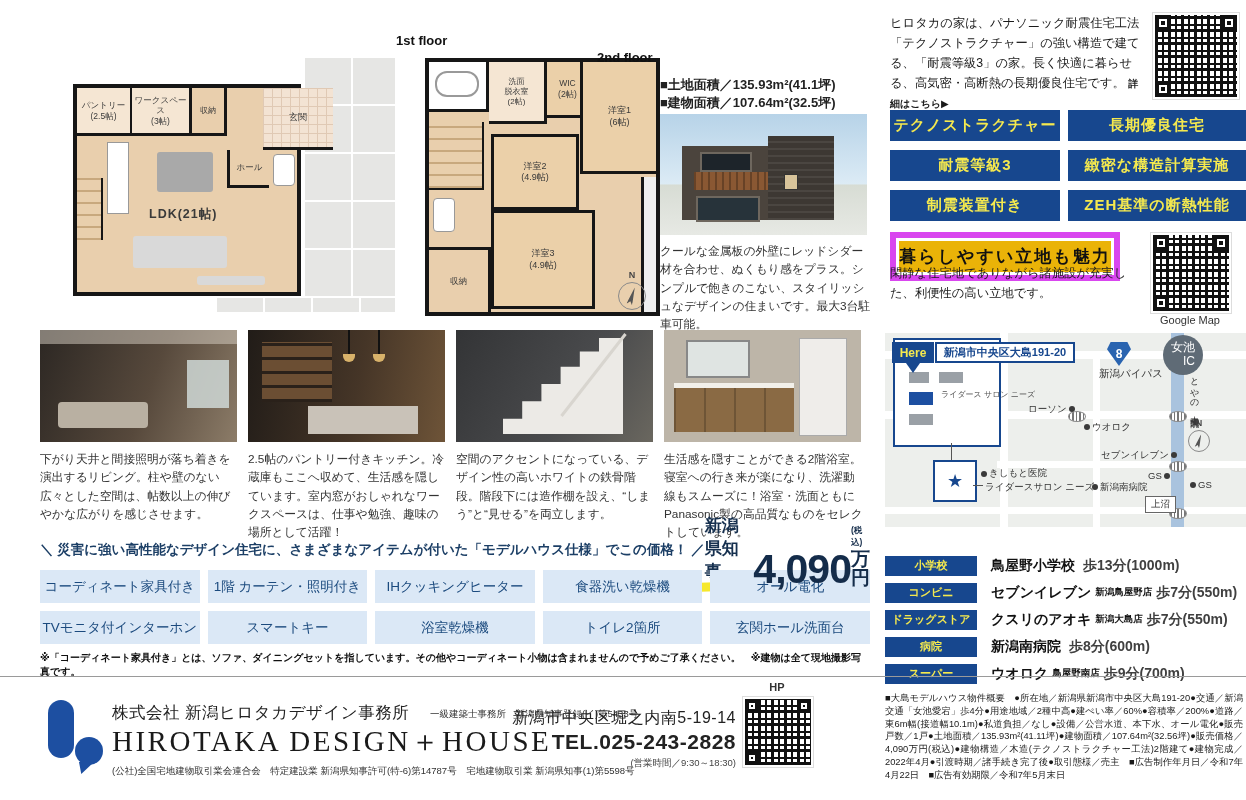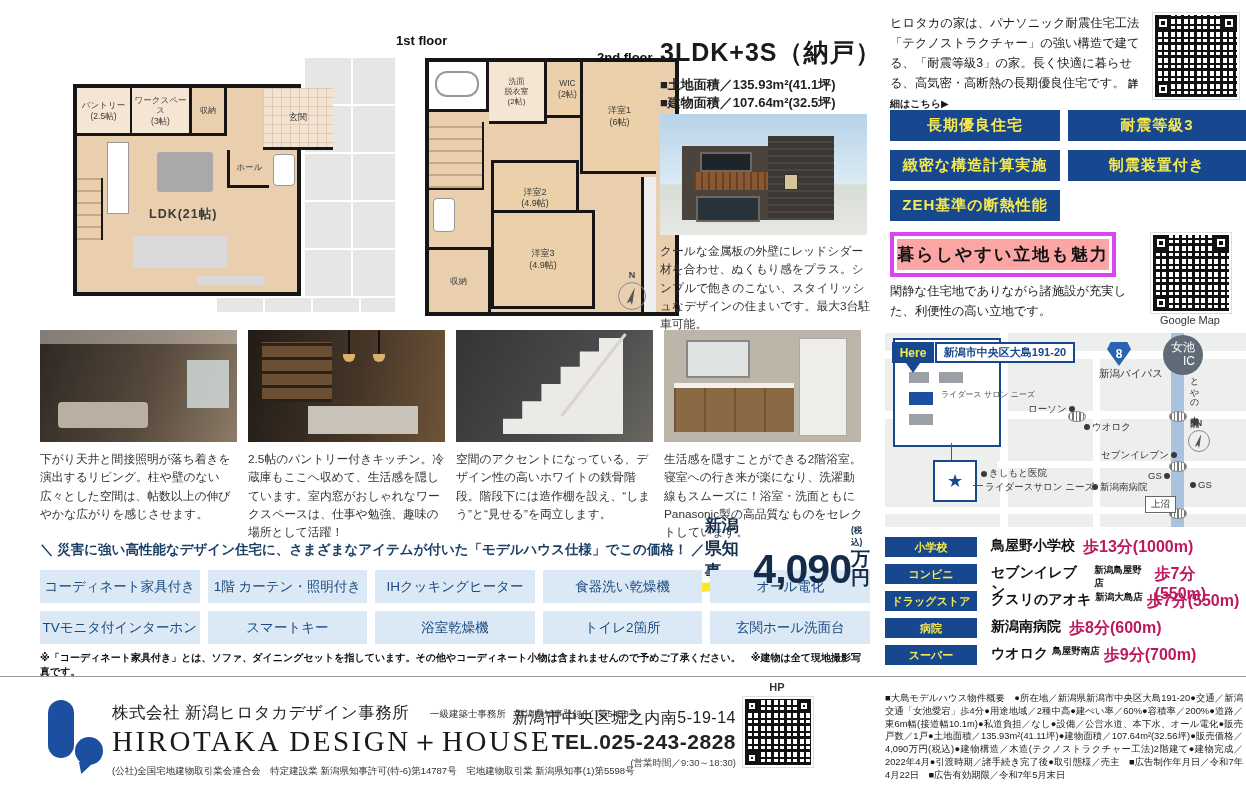--- a/index.html
+++ b/index.html
@@ -71,21 +71,21 @@
   .qr{position:absolute;background:#fff;border:1px solid #ddd;}
   .qr .px{position:absolute;inset:2px;background-image:
       repeating-linear-gradient(90deg,#111 0 3px,transparent 3px 7px,#111 7px 9px,transparent 9px 13px),
       repeating-linear-gradient(0deg,#111 0 3px,#fff 3px 6px,#111 6px 8px,#fff 8px 13px);}
   .qr .f{position:absolute;width:16px;height:16px;border:4px solid #111;background:#fff;box-sizing:border-box;}
   .qr .f::after{content:"";position:absolute;inset:2px;background:#111;}
   .qr .tl{left:2px;top:2px}.qr .tr{right:2px;top:2px}.qr .bl{left:2px;bottom:2px}
   .badges{position:absolute;display:grid;grid-template-columns:170px 178px;gap:9px 8px;}
   .badge{height:31px;background:#17478e;color:#f5e94e;font-size:15px;font-weight:bold;letter-spacing:1px;
          display:flex;align-items:center;justify-content:center;}
-  .banner{position:absolute;background:#fca5a5;border:4px solid #d946ef;box-shadow:0 0 0 3px #fff inset;
+  .banner{position:absolute;background:#eab308;border:6px solid #d946ef;box-shadow:0 0 0 3px #fff inset;
           display:flex;align-items:center;justify-content:center;font-size:17px;font-weight:bold;color:#111;letter-spacing:2px;}
   .qrcap{position:absolute;font-size:11px;color:#333;text-align:center;}
   
   .map{position:absolute;background:#edefec;overflow:hidden;}
   .road{position:absolute;background:#fff;}
   .broad{position:absolute;background:#a9c3de;}
   .xwalk{position:absolute;width:16px;height:9px;border-radius:50%;background:#fff;border:1px solid #8a8a8a;
          background-image:repeating-linear-gradient(90deg,#777 0 1.5px,transparent 1.5px 3.5px);}
   .mlabel{position:absolute;font-size:9.5px;color:#333;white-space:nowrap;}
   .dot{display:inline-block;width:6px;height:6px;border-radius:50%;background:#3a3a3a;vertical-align:middle;margin:0 2px;}
@@ -101,26 +101,26 @@
            display:flex;align-items:center;justify-content:center;color:#17478e;font-size:18px;}
   .mline{position:absolute;background:#555;}
   .shield{position:absolute;width:24px;height:24px;background:#2a64b0;color:#fff;font-size:12px;font-weight:bold;
           display:flex;align-items:center;justify-content:center;
           clip-path:polygon(15% 0,85% 0,100% 30%,50% 100%,0 30%);}
   .iccirc{position:absolute;width:40px;height:40px;border-radius:50%;background:#5f6b76;color:#fff;font-size:12px;
           display:flex;align-items:center;justify-content:center;text-align:right;line-height:1.15;}
   .vtext{writing-mode:vertical-rl;font-size:9px;color:#333;letter-spacing:1px;line-height:1.3;}
   .kamin{position:absolute;background:#fff;border:1px solid #666;font-size:9.5px;padding:1px 5px;color:#333;}
   
-  .fac{position:absolute;display:flex;align-items:flex-start;height:21px;}
+  .fac{position:absolute;display:flex;align-items:center;height:21px;margin-top:18px;}
   .fac .chip{width:92px;height:20px;background:#17478e;color:#f5e94e;font-size:11px;font-weight:bold;
              display:flex;align-items:center;justify-content:center;margin-right:14px;flex:none;}
   .fac .nm{font-size:14px;color:#111;font-weight:bold;}
   .fac .sub{font-size:9.5px;color:#111;margin:0 4px;font-weight:bold;}
-  .fac .wk{font-size:16px;color:#be185d;font-weight:bold;}
+  .fac .wk{font-size:14px;color:#404040;font-weight:bold;}
   
   .pricebar{position:absolute;display:flex;align-items:center;}
   .lead{font-size:13.5px;font-weight:bold;color:#1c3f66;white-space:nowrap;flex:1;}
   .pgroup{display:flex;align-items:flex-end;position:relative;}
   .plabel{font-size:17px;font-weight:bold;color:#16304f;margin:0 6px 4px 0;}
   .pnum{font-size:41px;font-weight:bold;color:#142c4a;letter-spacing:-1px;line-height:.85;position:relative;z-index:1;}
   .punitwrap{display:flex;flex-direction:column;align-items:flex-start;z-index:1;}
   .ptax{font-size:8.5px;color:#142c4a;font-weight:bold;}
   .punit{font-size:19px;font-weight:bold;color:#142c4a;line-height:1;}
   .swoosh{position:absolute;right:6px;bottom:-2px;width:168px;height:9px;background:#f6e82e;border-radius:5px;transform:rotate(-2deg);}
@@ -165,48 +165,47 @@
       <div class="fixture" style="left:30px;top:54px;width:22px;height:72px;"></div>
       <div class="furn" style="left:80px;top:64px;width:56px;height:40px;"></div>
       <div class="furn light" style="left:56px;top:148px;width:94px;height:32px;"></div>
       <div class="furn light" style="left:120px;top:188px;width:68px;height:9px;"></div>
       <div class="roomlbl" style="left:72px;top:118px;">LDK(21帖)</div>
     </div>
   </div>
   <div class="floorlbl" style="left:396px;top:33px;">1st floor</div>
 
   <div class="plan" style="left:425px;top:58px;width:235px;height:258px;">
-    <div class="house" style="left:0;top:0;width:227px;height:250px;padding-left:19px;">
+    <div class="house" style="left:0;top:0;width:227px;height:250px;">
       <div class="room wall-r wall-b" style="left:0;top:0;width:60px;height:50px;background:#fff;">
         <div class="fixture" style="left:6px;top:9px;width:44px;height:26px;border-radius:12px;border:2px solid #999;"></div>
       </div>
       <div class="room beige wall-r wall-b pre" style="left:60px;top:0;width:58px;height:62px;font-size:8px;">洗面
 脱衣室
 (2帖)</div>
       <div class="room wall-r wall-b pre" style="left:118px;top:0;width:44px;height:56px;background:#ebd0a9;">WIC
 (2帖)</div>
       <div class="room wall-l wall-b pre" style="left:151px;top:0;width:76px;height:112px;background:#ebd0a9;font-size:9px;">洋室1
 (6帖)</div>
-      <div class="room wallbox pre" style="left:62px;top:72px;width:88px;height:76px;font-size:9px;margin-top:26px;">洋室2
+      <div class="room wallbox pre" style="left:62px;top:72px;width:88px;height:76px;font-size:9px;">洋室2
 (4.9帖)</div>
       <div class="room wallbox pre" style="left:62px;top:148px;width:104px;height:99px;font-size:9px;">洋室3
 (4.9帖)</div>
       <div class="room wall-t wall-r" style="left:0;top:185px;width:62px;height:65px;font-size:8.5px;">収納</div>
       <div class="stairs" style="left:0;top:60px;width:55px;height:68px;border-right:2px solid #161616;border-bottom:2px solid #161616;"></div>
       <div class="fixture" style="left:4px;top:136px;width:22px;height:34px;border-radius:4px;"></div>
       <div class="room wall-l" style="left:212px;top:115px;width:15px;height:135px;background:#eee;"></div>
     </div>
   </div>
   <div class="floorlbl" style="left:597px;top:50px;">2nd floor</div>
   <div class="compass" style="left:618px;top:282px;">
       <b>N</b>
       <i></i>
     </div>
 
-  <div class="title" style="left:660px;top:36px;">3LDK+3S（納戸）</div>
   <div class="arealine" style="left:660px;top:76px;">■土地面積／135.93m²(41.1坪)</div>
   <div class="arealine" style="left:660px;top:94px;">■建物面積／107.64m²(32.5坪)</div>
   <div class="photo ext" style="left:660px;top:114px;width:207px;height:121px;">
     <div class="body"></div>
       <div class="tower"></div>
       <div class="wood"></div>
     <div class="win1"></div>
       <div class="win2"></div>
       <div class="win3"></div>
   </div>
@@ -217,29 +216,30 @@
     <span class="more">詳細はこちら▶</span>
   </div>
   <div class="qr" style="left:1152px;top:12px;width:86px;height:86px;">
     <span class="px"></span>
       <i class="f tl"></i>
       <i class="f tr"></i>
       <i class="f bl"></i>
   </div>
 
   <div class="badges" style="left:890px;top:110px;">
+    <div class="badge">テクノストラクチャー</div>
     <div class="badge">長期優良住宅</div>
     <div class="badge">耐震等級3</div>
     <div class="badge">緻密な構造計算実施</div>
     <div class="badge">制震装置付き</div>
     <div class="badge">ZEH基準の断熱性能</div>
   </div>
 
   <div class="banner" style="left:890px;top:232px;width:218px;height:37px;">暮らしやすい立地も魅力</div>
-  <div class="intro" style="left:890px;top:282px;width:252px;">閑静な住宅地でありながら諸施設が充実した、利便性の高い立地です。</div>
+  <div class="intro" style="left:890px;top:264px;width:252px;">閑静な住宅地でありながら諸施設が充実した、利便性の高い立地です。</div>
   <div class="qr" style="left:1150px;top:232px;width:80px;height:80px;">
     <span class="px"></span>
       <i class="f tl"></i>
       <i class="f tr"></i>
       <i class="f bl"></i>
   </div>
   <div class="qrcap" style="left:1150px;top:314px;width:80px;">Google Map</div>
 
   <div class="map" style="left:885px;top:333px;width:361px;height:194px;">
     <div class="road" style="left:0;top:18px;width:361px;height:8px;"></div>

